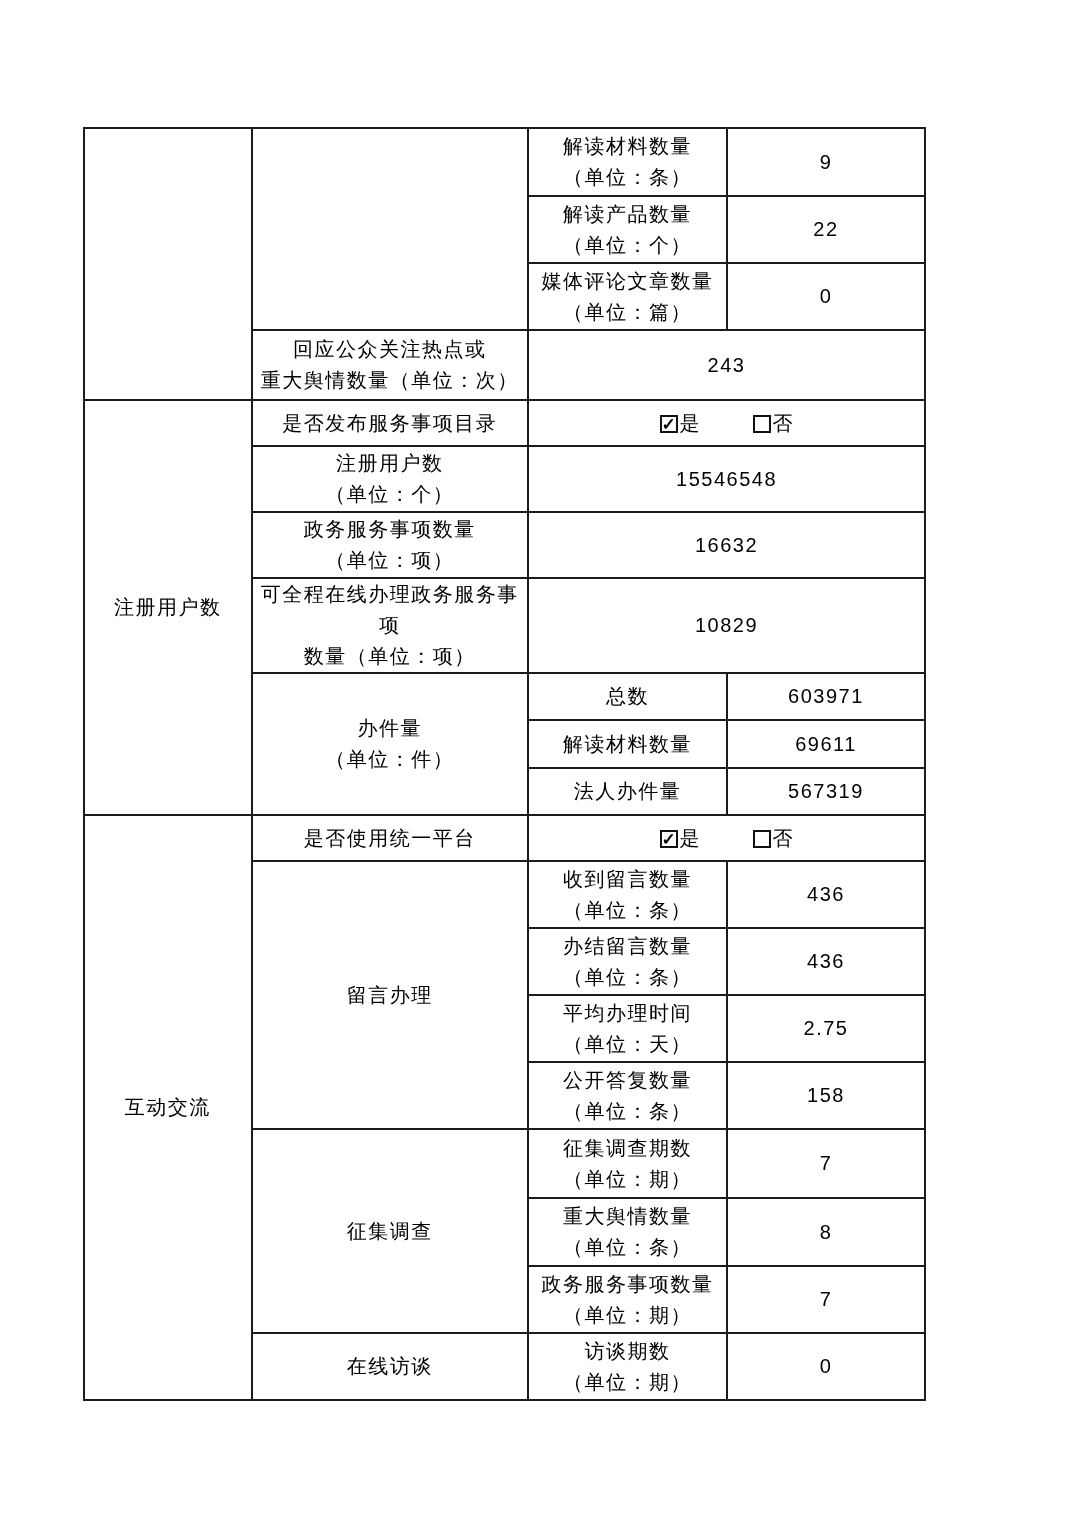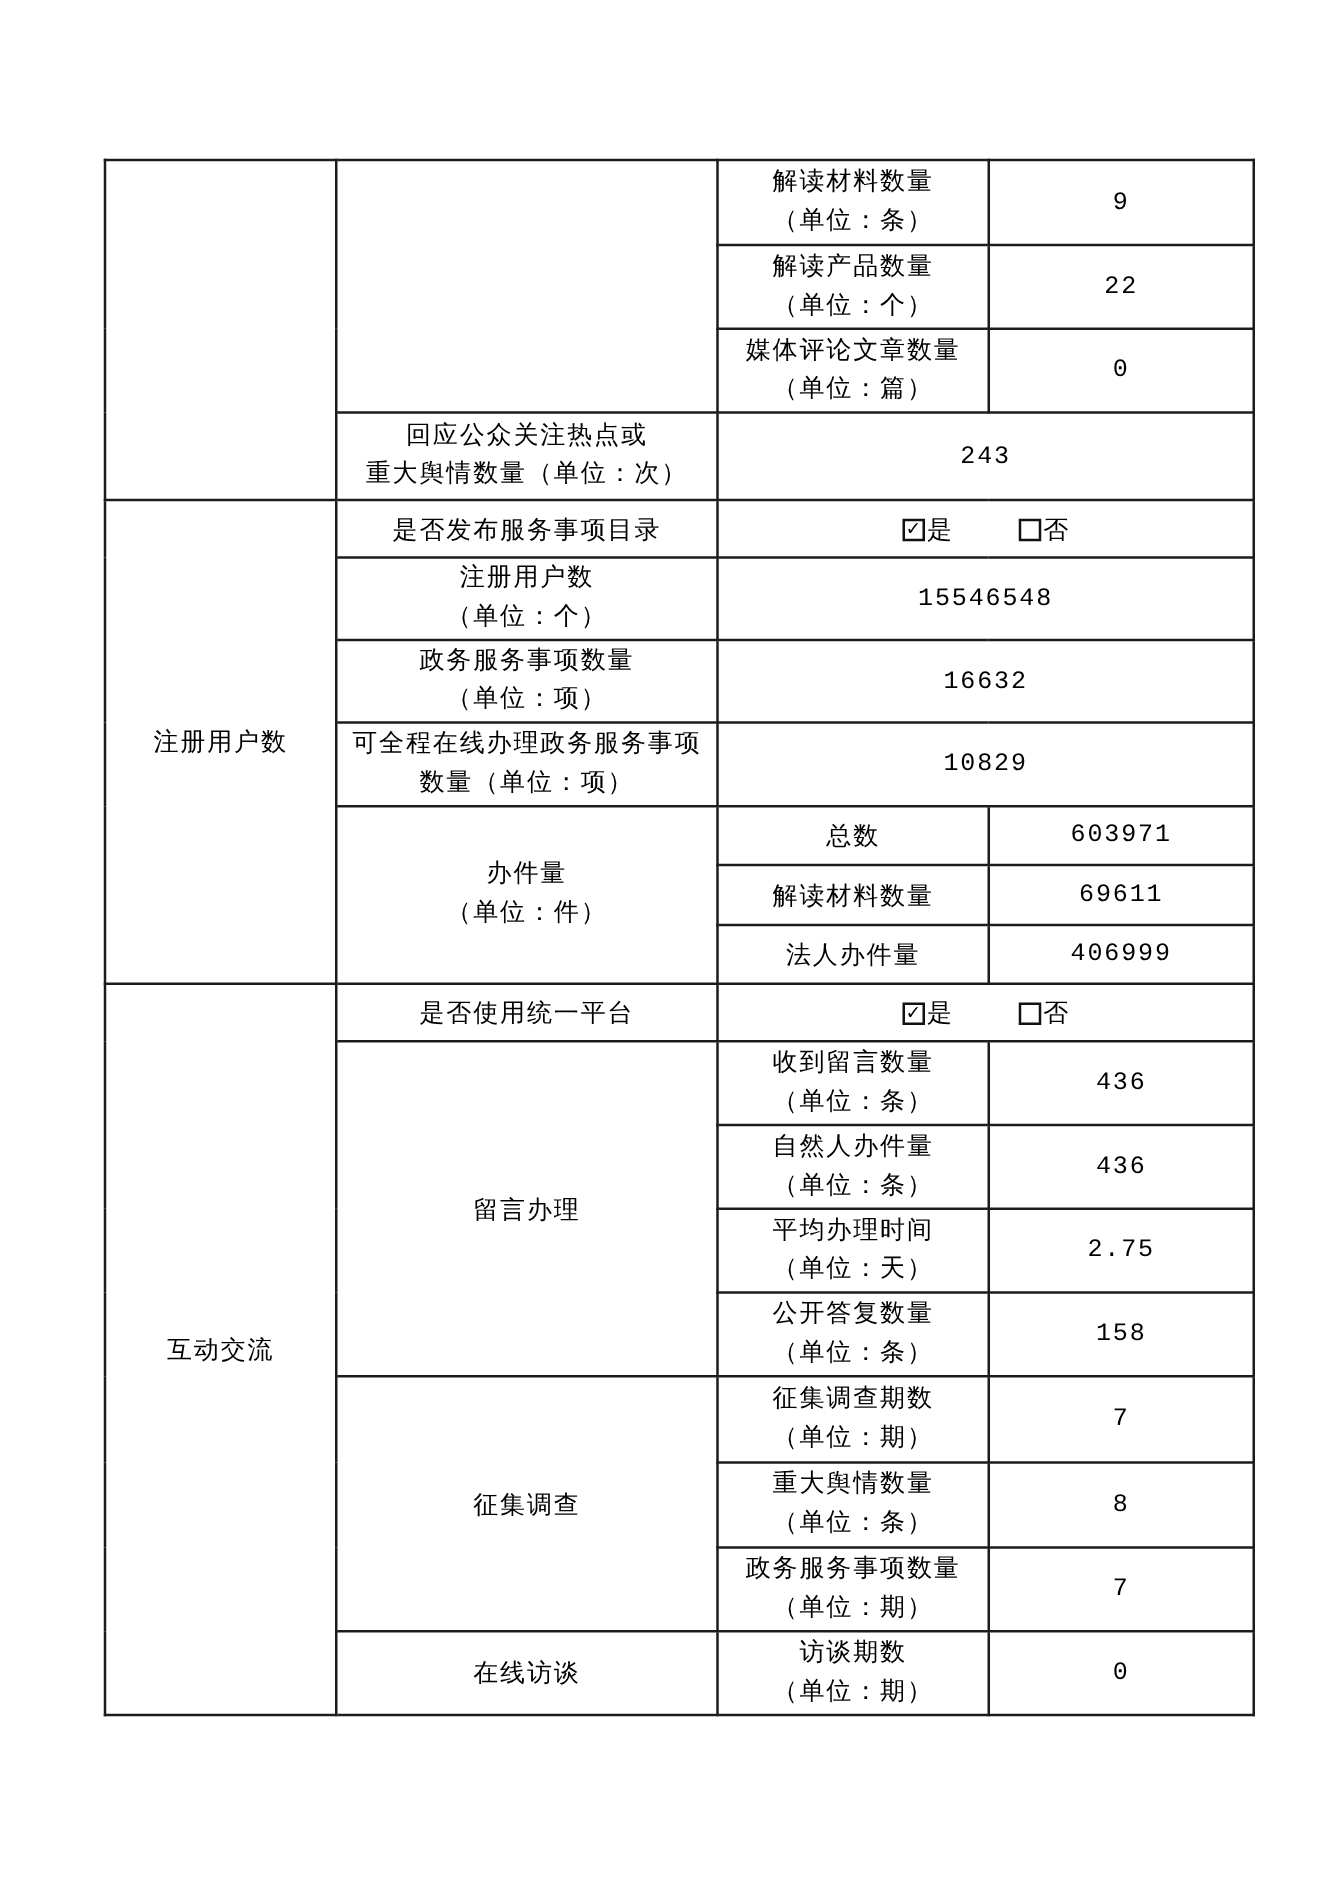--- a/index.html
+++ b/index.html
@@ -1,21 +1,21 @@
 <!DOCTYPE html>
 <html><head>
 <meta charset="utf-8">
 <style>
   html, body { margin: 0; padding: 0; background: #ffffff; }
   .page {
     position: relative;
-    width: 1074px;
+    width: 926px;
     height: 1520px;
     background: #ffffff;
-    font-family: Liberation Mono, monospace;
+    font-family: Liberation Sans, sans-serif;
     color: #000000;
     overflow: hidden;
   }
   table.report {
     position: absolute;
     left: 83px;
     top: 127px;
     border-collapse: collapse;
     table-layout: fixed;
   }
@@ -143,21 +143,21 @@
         </td>
         <td>总数</td>
         <td class="num">603971</td>
       </tr>
       <tr style="height:48px">
         <td>解读材料数量</td>
         <td class="num">69611</td>
       </tr>
       <tr style="height:47px">
         <td>法人办件量</td>
-        <td class="num">406999</td>
+        <td class="num">567319</td>
       </tr>
 
       <tr style="height:46px">
         <td rowspan="9" class="sec">互动交流</td>
         <td>是否使用统一平台</td>
         <td colspan="2">
           <div class="cbrow">
             <span class="cbopt">
                 <span class="cb">✓</span>
                 <span>是</span>
@@ -172,21 +172,21 @@
       <tr style="height:67px">
         <td rowspan="4">留言办理</td>
         <td>
           <span class="l">收到留言数量</span>
           <span class="l">（单位：条）</span>
         </td>
         <td class="num">436</td>
       </tr>
       <tr style="height:67px">
         <td>
-          <span class="l">自然人办件量</span>
+          <span class="l">办结留言数量</span>
           <span class="l">（单位：条）</span>
         </td>
         <td class="num">436</td>
       </tr>
       <tr style="height:67px">
         <td>
           <span class="l">平均办理时间</span>
           <span class="l">（单位：天）</span>
         </td>
         <td class="num">2.75</td>

